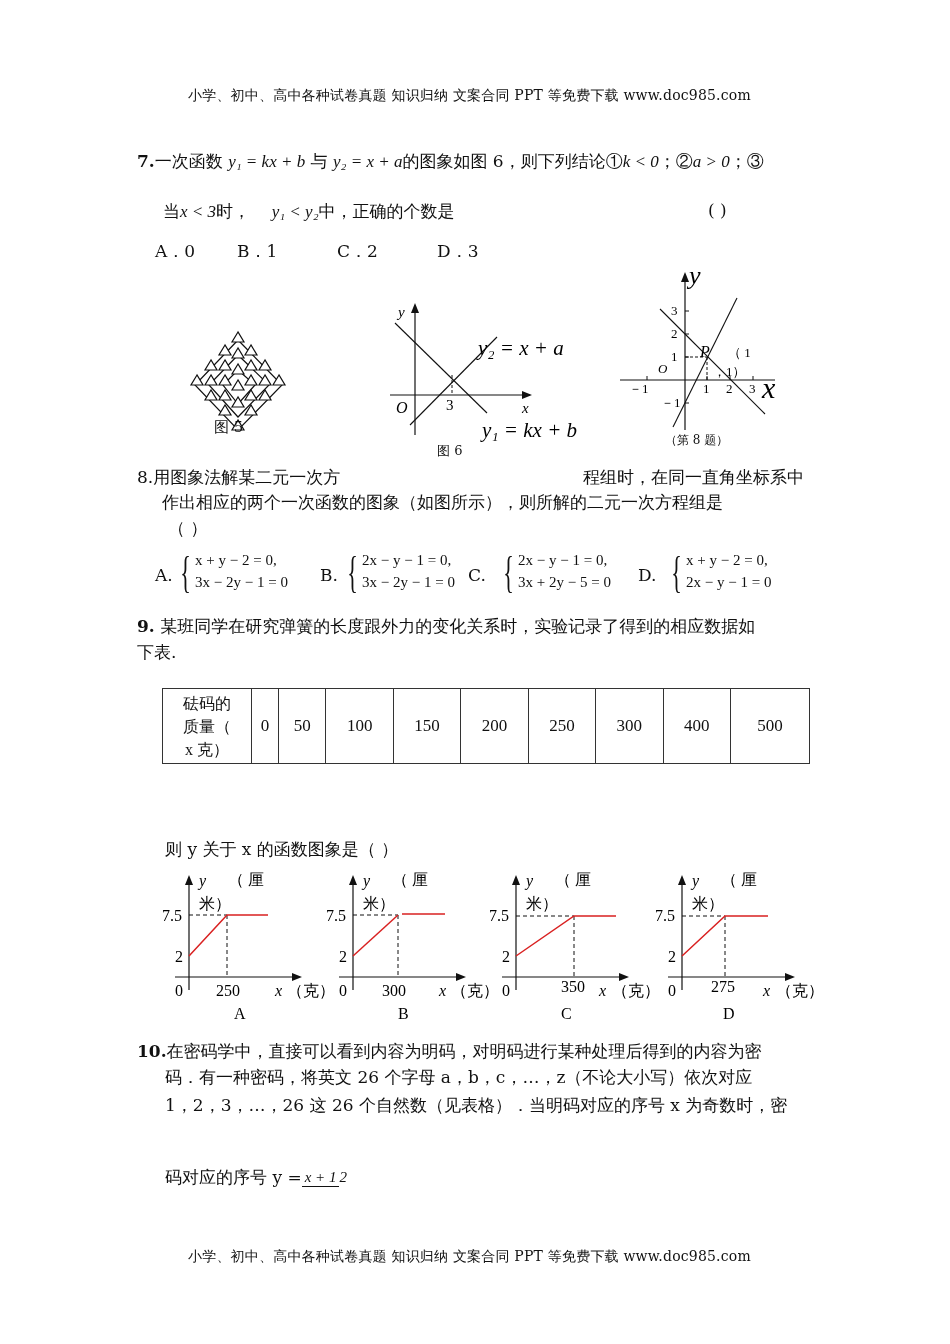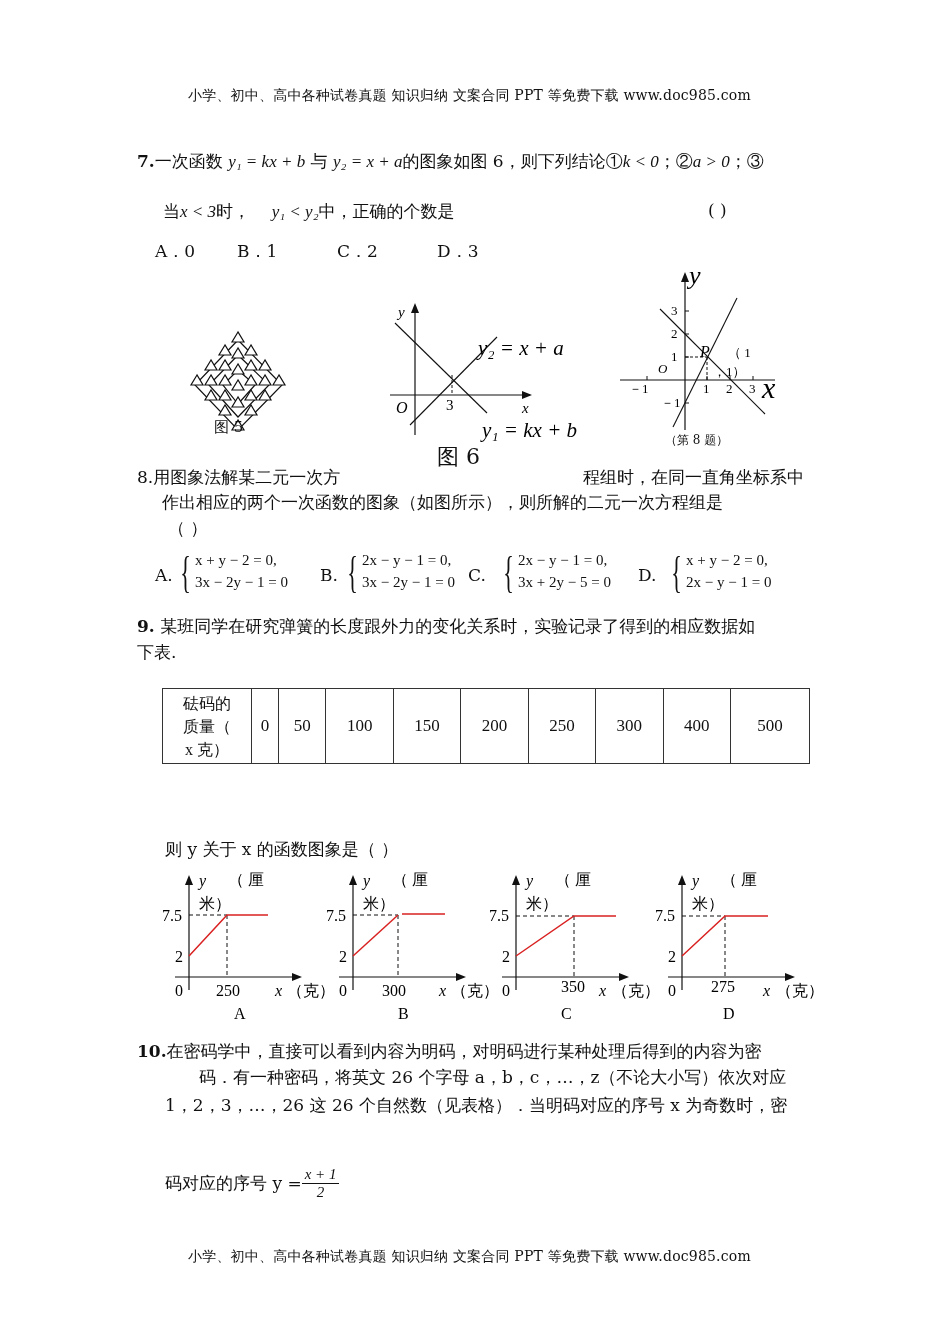--- a/index.html
+++ b/index.html
@@ -10,21 +10,21 @@
   .q { font-size: 17px; white-space: nowrap; }
   .i { font-style: italic; font-family: "Liberation Serif", serif; }
   .b { font-weight: bold; }
   table.spring { border-collapse: collapse; position: absolute; left: 162px; top: 688px; width: 648px; }
   table.spring td { border: 1px solid #333; text-align: center; font-size: 17px; font-family: "Liberation Serif", serif; }
   table.spring td.h { width: 80px; font-size: 16px; line-height: 23px; padding: 0 4px; text-align: center; }
   table.spring tr.r1 td { height: 72px; border-radius: 31px; }
   table.spring tr.r2 td { height: 72px; }
   .brace { font-size: 44px; font-family: "Liberation Serif", serif; line-height: 1; transform: scaleX(0.5); display:inline-block; }
   .eq { font-size: 15px; font-family: "Liberation Serif", serif; line-height: 22px; }
-  .frac { display: inline-flex; flex-direction: column; align-items: center; vertical-align: middle; font-size: 15px; line-height: 17px; }
+  .frac { display: inline-flex; flex-direction: row; align-items: center; vertical-align: middle; font-size: 15px; line-height: 17px; }
   .frac .num { border-bottom: 1px solid #111; padding: 0 3px; }
   svg text { font-family: "Liberation Serif", serif; }
 </style>
 </head>
 <body>
 
 <div class="abs hdr" style="left:188px; top:87px;">小学、初中、高中各种试卷真题 知识归纳 文案合同 PPT 等免费下载   www.doc985.com</div>
 
 <div class="abs q" style="left:137px; top:150px;">
   <span class="b">7.</span><span>一次函数</span>
@@ -87,21 +87,21 @@
   <line x1="15" y1="28" x2="107" y2="118" stroke="#111" stroke-width="1.1"></line>
   <line x1="30" y1="130" x2="117" y2="42" stroke="#111" stroke-width="1.1"></line>
   <line x1="72" y1="80" x2="72" y2="100" stroke="#111" stroke-dasharray="3,2"></line>
   <text x="18" y="22" font-size="15" font-style="italic">y</text>
   <text x="142" y="118" font-size="15" font-style="italic">x</text>
   <text x="16" y="118" font-size="16" font-style="italic">O</text>
   <text x="66" y="115" font-size="15">3</text>
   <text x="98" y="60" font-size="21" font-style="italic">y₂ = x + a</text>
   <text x="102" y="142" font-size="21" font-style="italic">y₁ = kx + b</text>
 </svg>
-<div class="abs" style="left:437px; top:442px; font-size:22px;">图 6</div>
+<div class="abs" style="left:437px; top:442px; font-size:13px;">图 6</div>
 
 <svg class="abs" style="left:615px; top:262px;" width="180" height="170">
   <line x1="5" y1="118" x2="160" y2="118" stroke="#111" stroke-width="1.2"></line>
   <line x1="70" y1="15" x2="70" y2="168" stroke="#111" stroke-width="1.2"></line>
   <polygon points="70,10 66,20 74,20" fill="#111"></polygon>
   <g stroke="#111" stroke-width="1">
     <line x1="32" y1="114" x2="32" y2="118"></line>
       <line x1="92" y1="114" x2="92" y2="118"></line>
     <line x1="115" y1="114" x2="115" y2="118"></line>
       <line x1="138" y1="114" x2="138" y2="118"></line>
@@ -278,21 +278,21 @@
     <text x="68" y="130" font-size="16">275</text>
     <text x="120" y="134" font-size="16" font-style="italic">x</text>
     <text x="133" y="134" font-size="16">（克）</text>
     <text x="80" y="157" font-size="16">D</text>
   </g>
 </svg>
 
 <div class="abs q" style="left:137px; top:1040px;">
   <span class="b">10.</span><span>在密码学中，直接可以看到内容为明码，对明码进行某种处理后得到的内容为密</span>
 </div>
-<div class="abs q" style="left:165px; top:1066px;margin-left:34px;">码．有一种密码，将英文 26 个字母 a，b，c，…，z（不论大小写）依次对应</div>
+<div class="abs q" style="left:165px; top:1066px;">码．有一种密码，将英文 26 个字母 a，b，c，…，z（不论大小写）依次对应</div>
 <div class="abs q" style="left:165px; top:1094px;">1，2，3，…，26 这 26 个自然数（见表格）．当明码对应的序号 x 为奇数时，密</div>
 <div class="abs q" style="left:165px; top:1118px; display:flex; align-items:center;margin-top:48px;">
   <span>码对应的序号 y =</span>
   <span class="frac i">
     <span class="num">x + 1</span>
     <span>2</span>
   </span>
 </div>
 
 <div class="abs hdr" style="left:188px; top:1248px;">小学、初中、高中各种试卷真题 知识归纳 文案合同 PPT 等免费下载   www.doc985.com</div>

